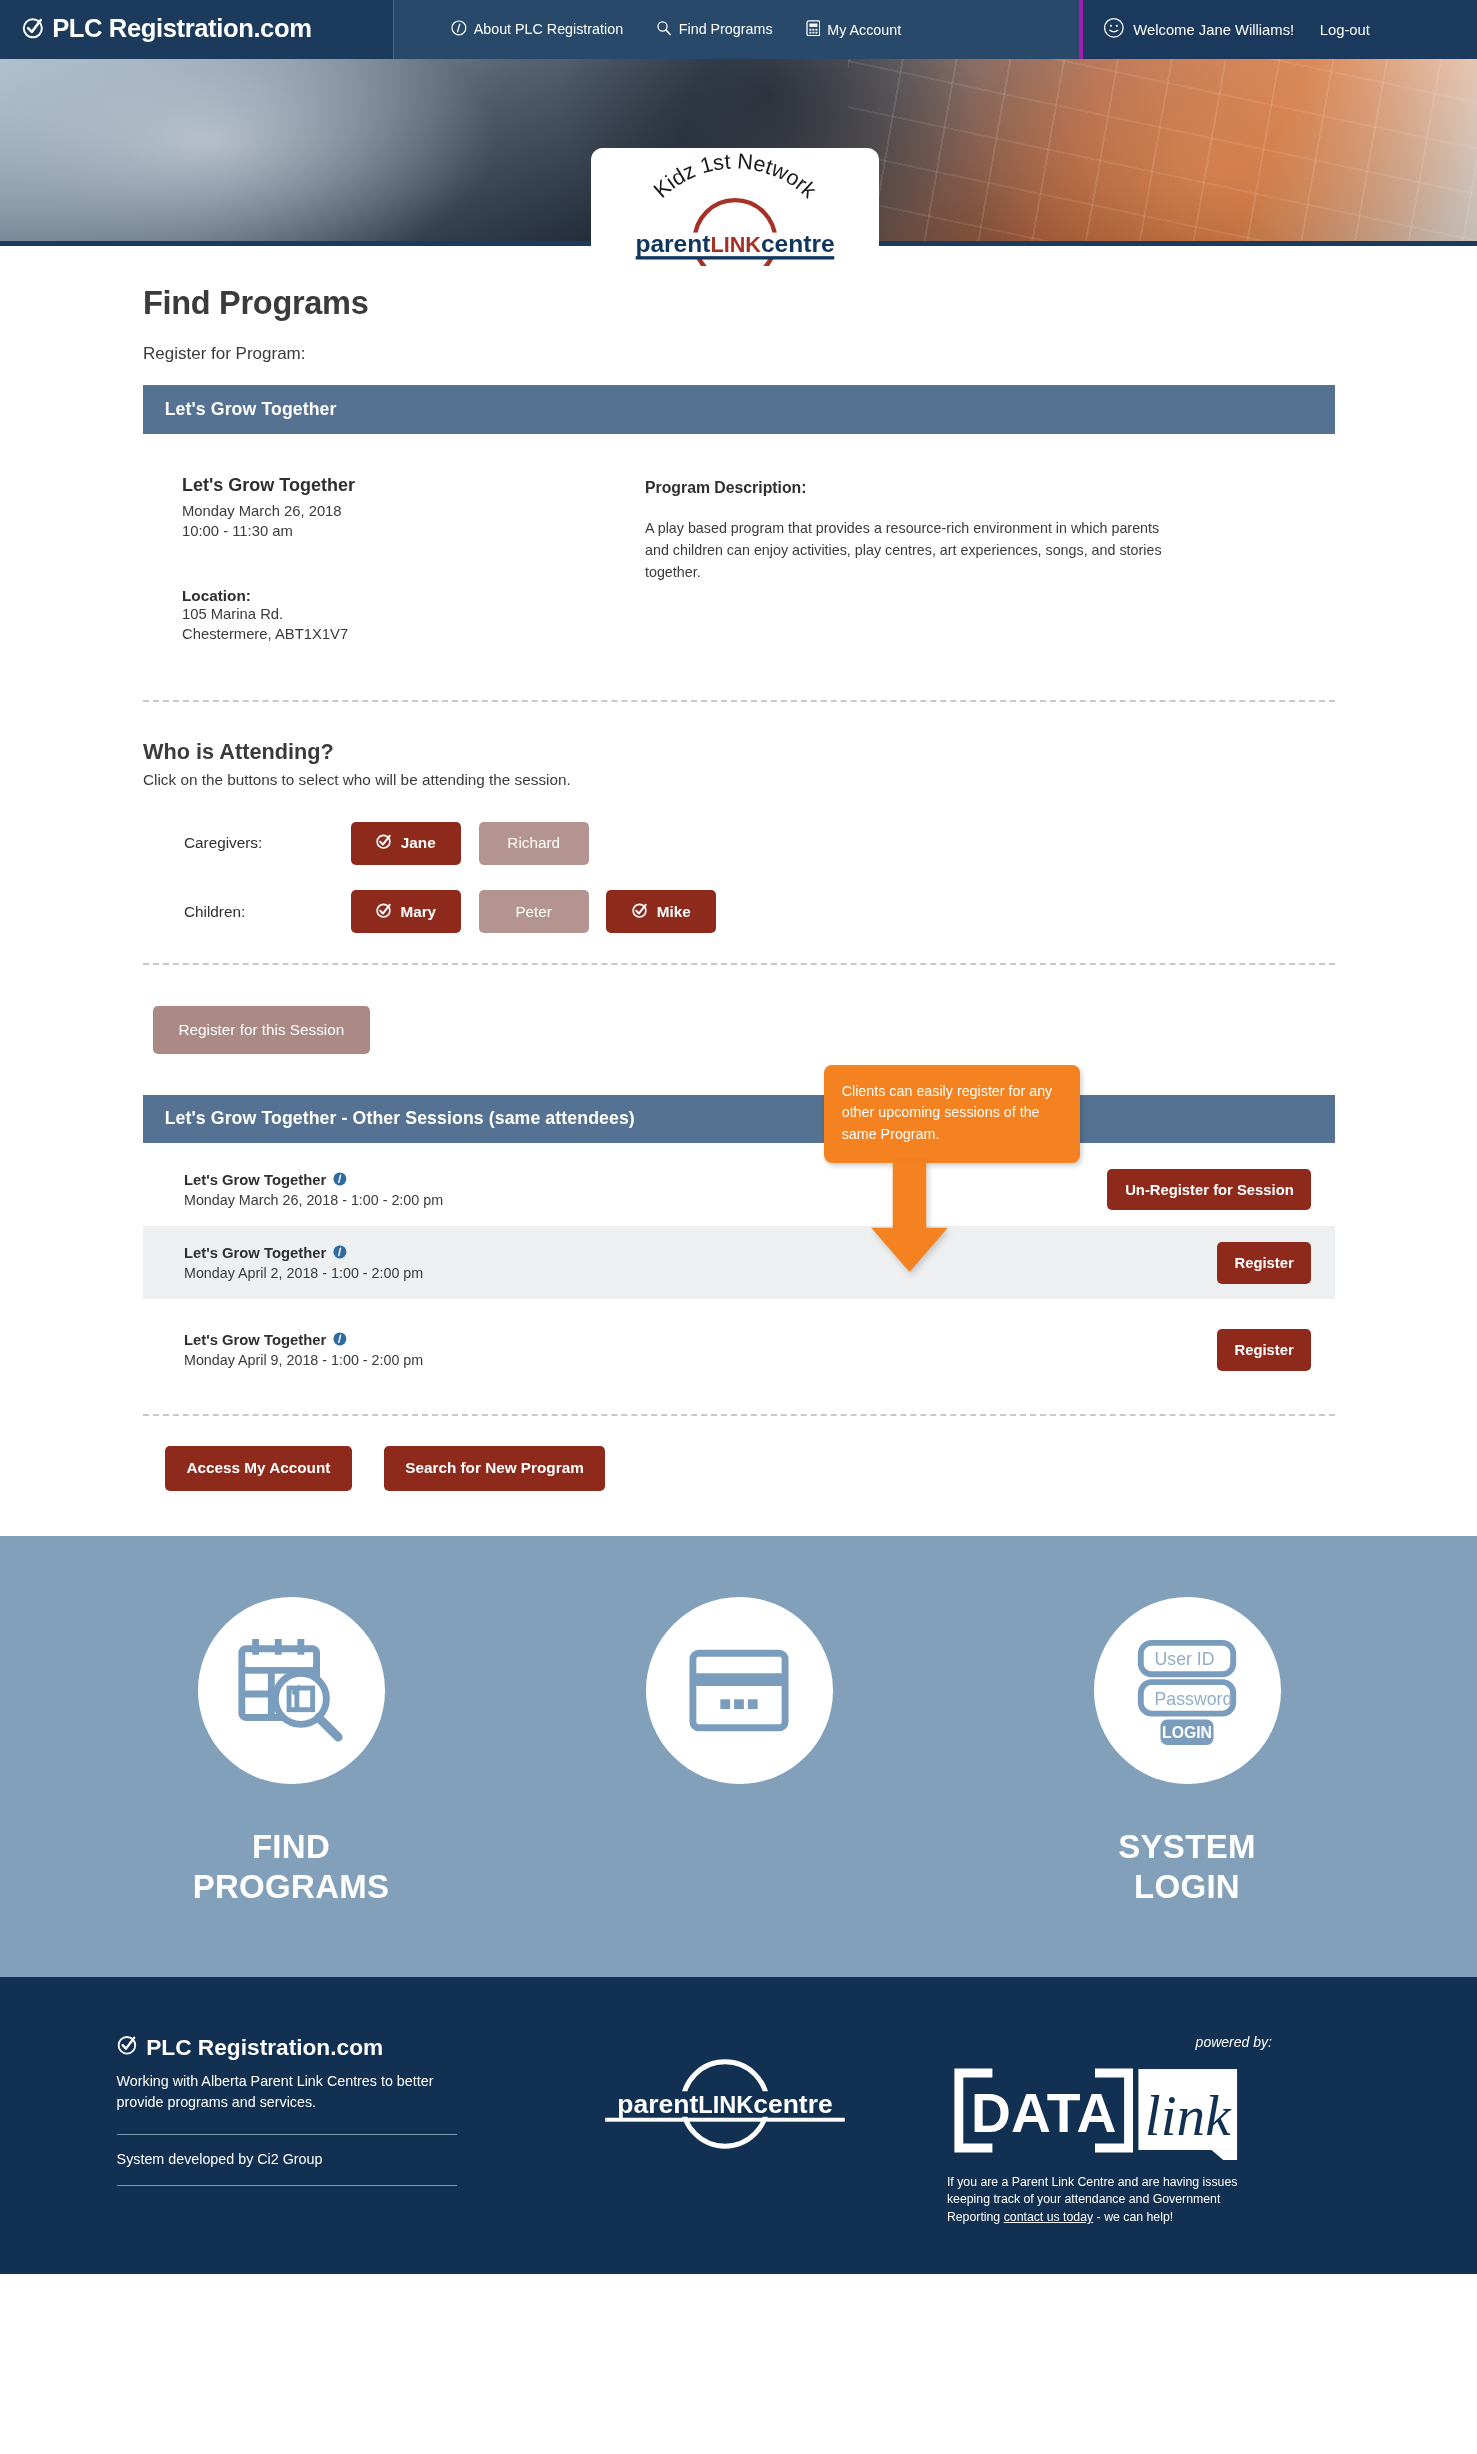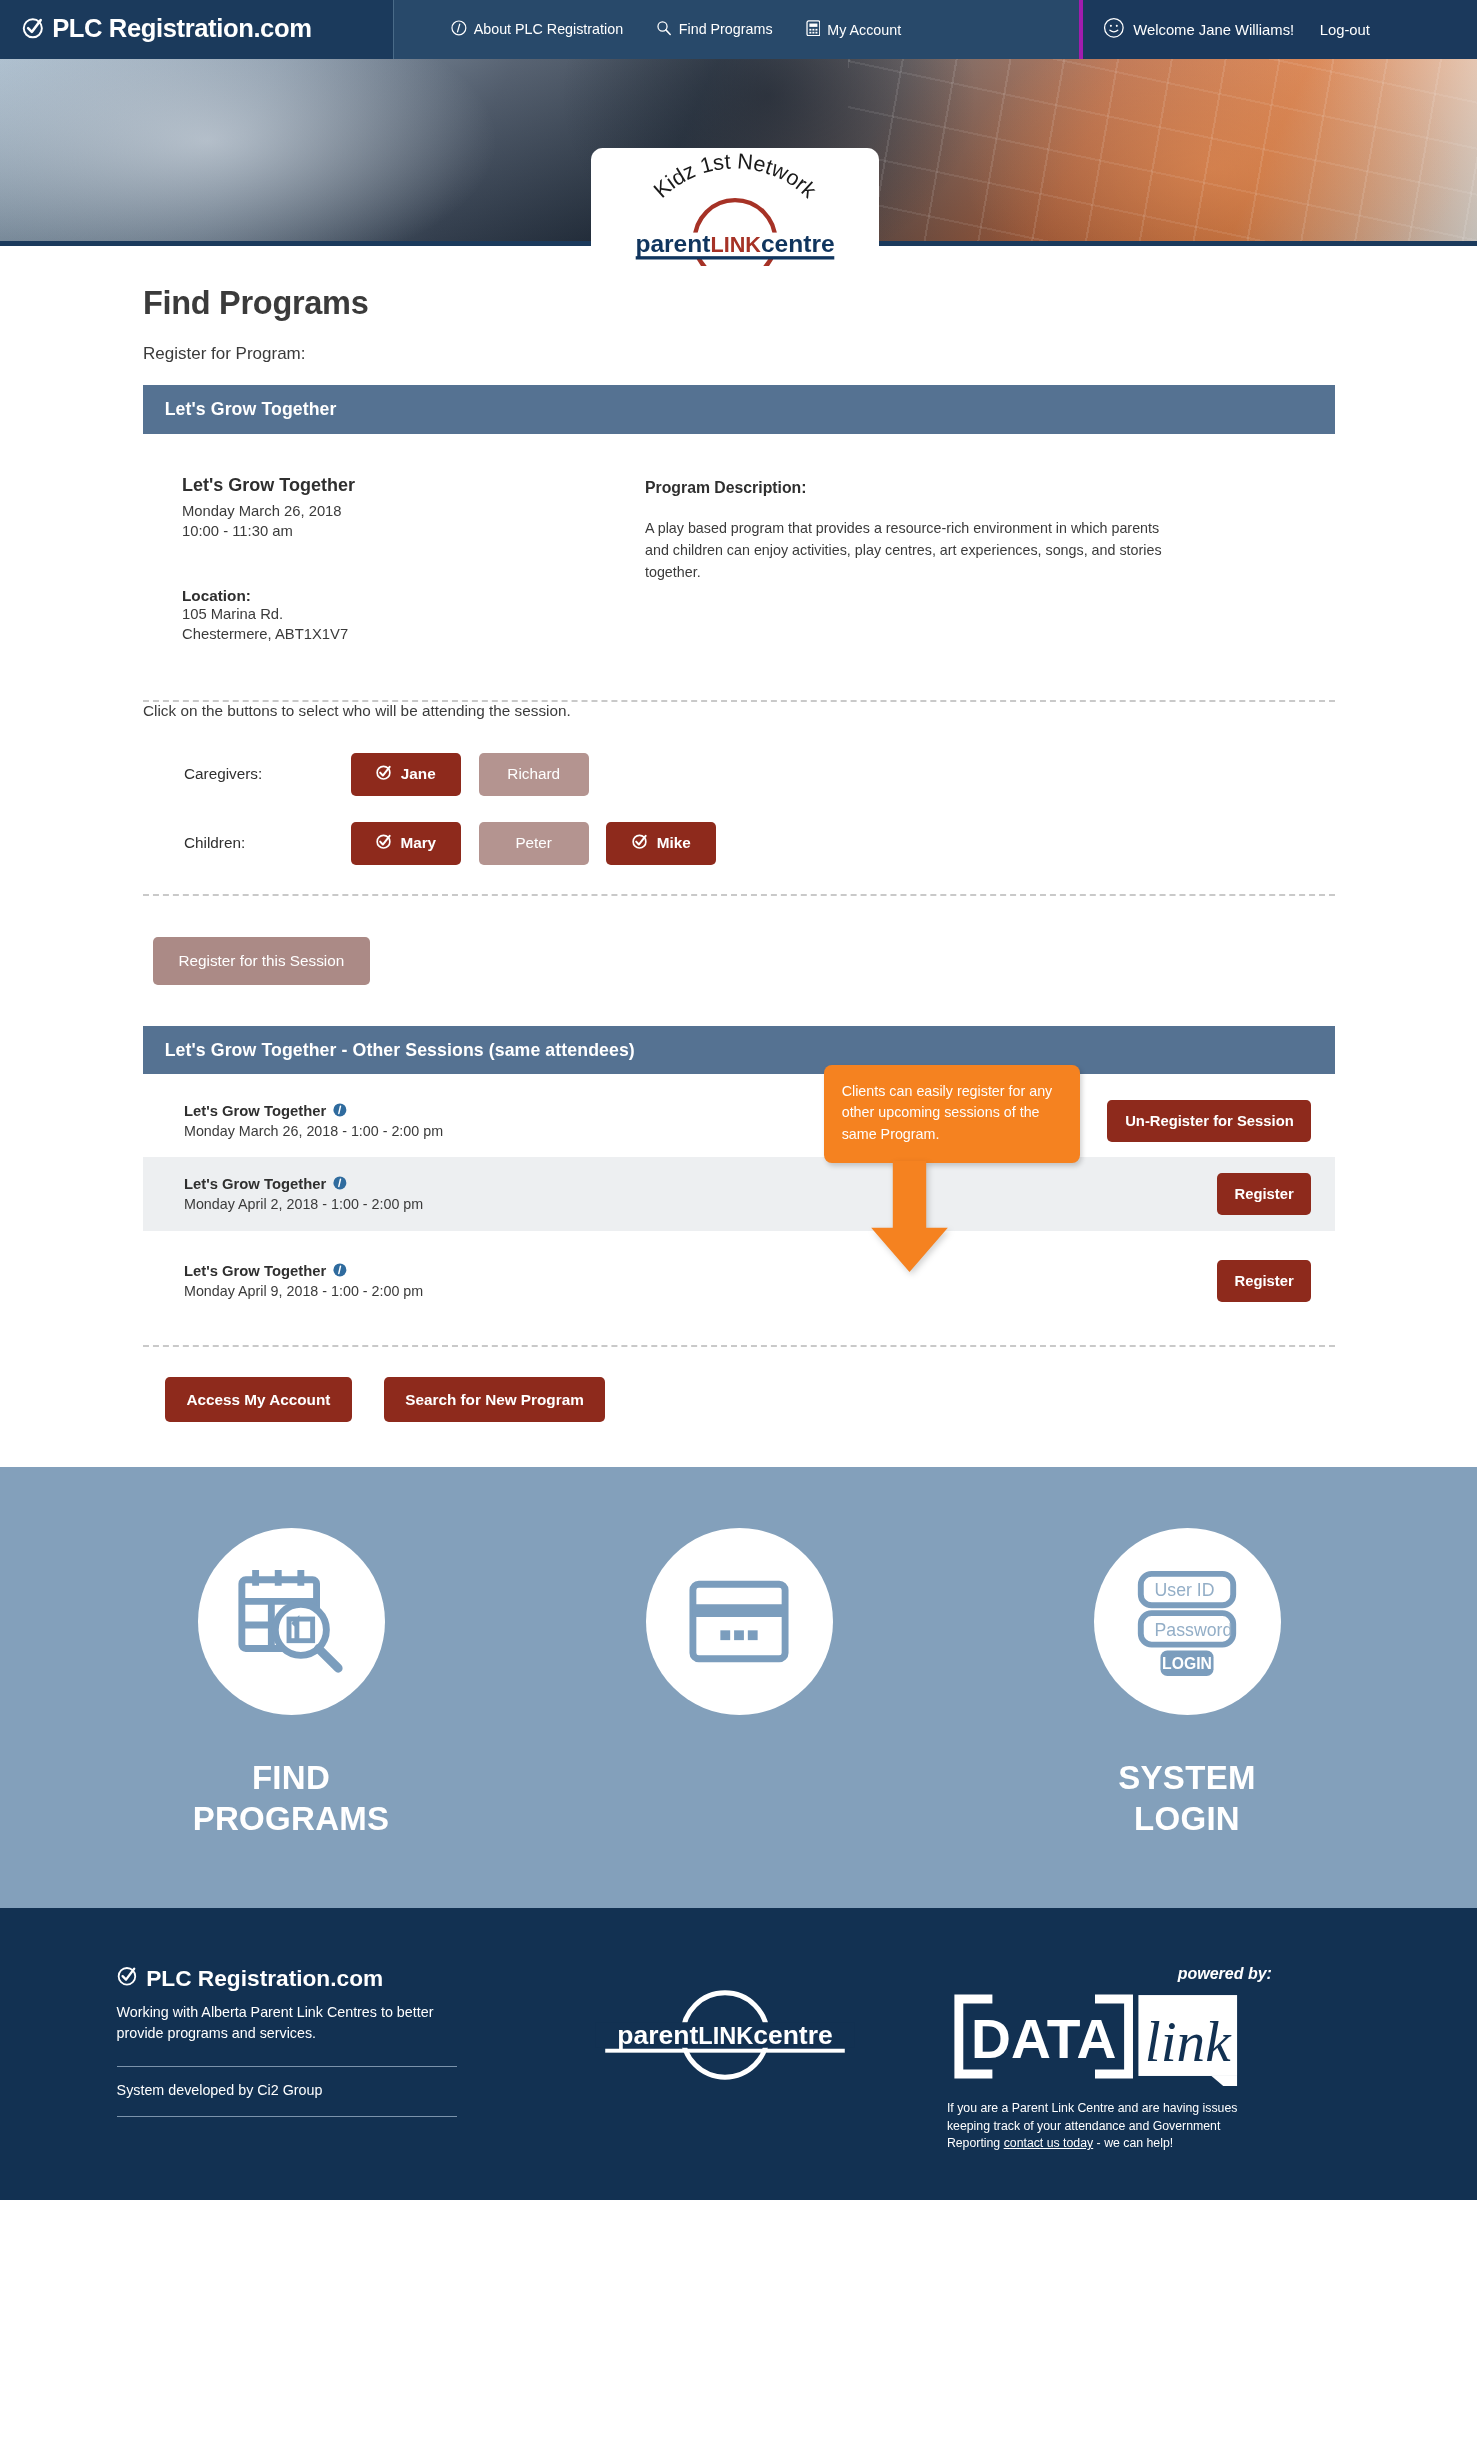--- a/index.html
+++ b/index.html
@@ -208,21 +208,21 @@
   .footer { background: #123152; padding: 57px 0 47px 0; }
   .footer-inner { width: 1300px; margin: 0 auto; display:flex; align-items:flex-start; }
   .fcol1 { width: 424px; padding-left: 27.6px; }
   .f-brand { color:#fff; font-size: 22.7px; font-weight: bold; display:flex; align-items:center; gap:7.9px; }
   .f-tag { color:#fff; font-size: 14.3px; line-height: 1.45; margin-top: 9.9px; max-width: 335px;}
   .f-rule { border:0; border-top: 1px solid #7b93ab; margin: 21.7px 0 0 0; width: 340px; }
   .f-dev { color:#fff; font-size: 14.3px; margin: 15.8px 0 17.7px 0; }
   .f-rule2 { border:0; border-top: 1px solid #7b93ab; margin: 0; width: 340px; }
   .fcol2 { width: 424px; display:flex; justify-content:center; padding-top: 15.8px; }
   .fcol3 { flex:1; padding-left: 9.9px; }
-  .powered { color:#fff; font-size: 16px; font-style: italic; font-weight: bold; text-align: right; width: 325px; margin-bottom: 4px;}
+  .powered { color:#fff; font-size: 14px; font-style: italic; font-weight: normal; text-align: right; width: 325px; margin-bottom: 11px;}
   .datalink { width: 325px; }
   .f-note { color:#fff; font-size: 12.3px; line-height: 1.45; margin-top: 9.9px; width: 296px; }
   .f-note u { cursor: pointer; }
 
   .copybar {
     background: #05253f; height: 55px;
     display:flex; align-items:center; justify-content: space-between;
     padding: 0 177px 0 148px;
   }
   .copybar span { color:#fff; font-size: 13.3px; }
@@ -338,20 +338,21 @@
           <div class="prog-line">Chestermere, ABT1X1V7</div>
         </div>
         <div class="detail-right">
           <div class="desc-label">Program Description:</div>
           <div class="desc-text">A play based program that  provides a resource-rich environment in which parents and children can enjoy activities,  play centres, art experiences, songs, and  stories together.</div>
         </div>
       </div>
 
       <hr class="divider">
 
+      <h2 class="sec-head">Who is Attending?</h2>
       <div class="sec-sub">Click on the buttons to select who will be attending the session.</div>
 
       <div class="attend-row">
         <div class="attend-label">Caregivers:</div>
         <button class="pbtn on">
           <span>
             <svg width="16.7" height="16.7" viewBox="0 0 20 20">
                 <circle cx="9" cy="10.4" r="7.6" fill="none" stroke="#fff" stroke-width="2"></circle>
                 <path d="M5 10.4 L8.2 13.8 L16.4 3.4" fill="none" stroke="#fff" stroke-width="2.4" stroke-linecap="round" stroke-linejoin="round"></path>
               </svg>

